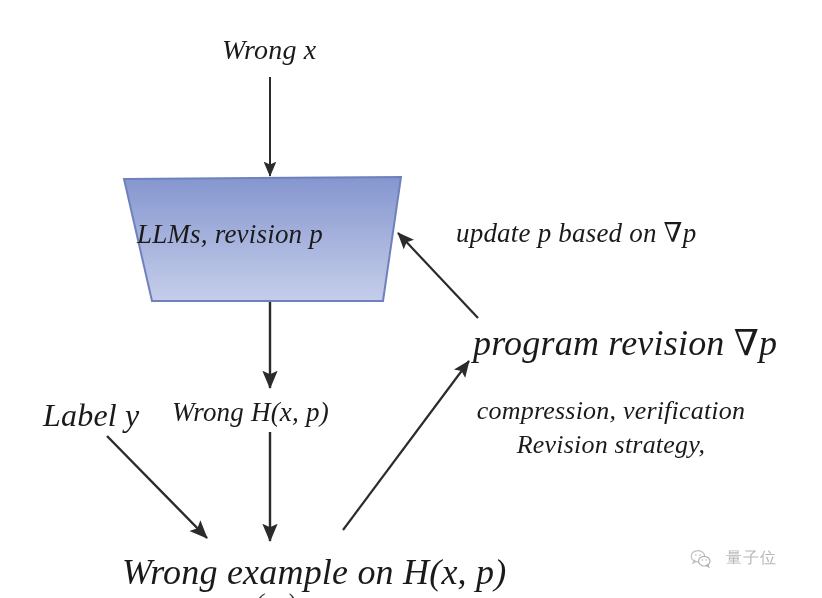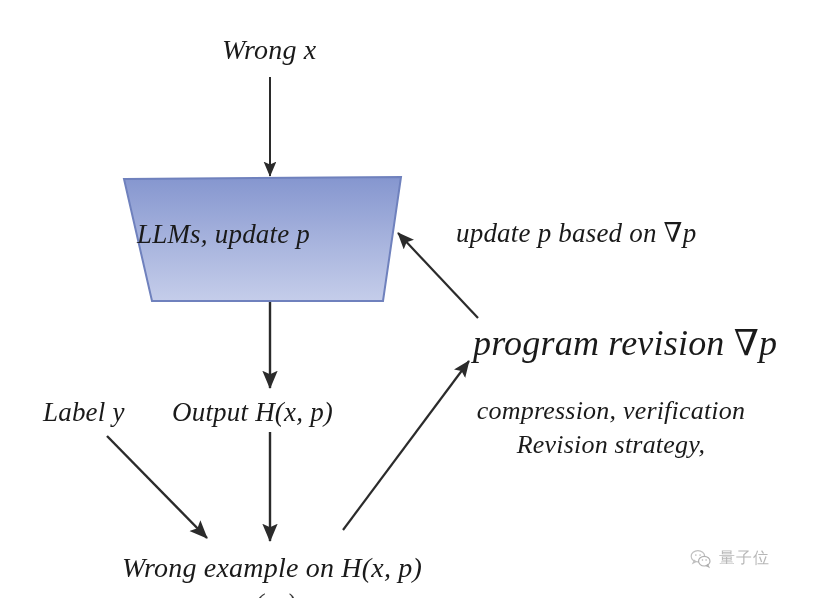--- a/index.html
+++ b/index.html
@@ -51,56 +51,56 @@
     font-size: 27px;
   }
   #label-revision {
     left: 473px;
     top: 322px;
     font-size: 36px;
   }
   #label-labely {
     left: 43px;
     top: 397px;
-    font-size: 27px;
+    font-size: 32px;
     font-family: Liberation Serif, serif;
   }
   #label-output {
     left: 172px;
     top: 397px;
     font-size: 27px;
   }
   #label-strategy {
     left: 420px;
     top: 394px;
     font-size: 26px;
     text-align: center;
     white-space: normal;
     width: 382px;
     line-height: 1.3;
   }
   #label-wrong {
     left: 122px;
     top: 551px;
-    font-size: 28px;
+    font-size: 36px;
   }
   .trapezoid-wrap {
     position: absolute;
     left: 118px;
     top: 173px;
     width: 290px;
     height: 135px;
   }
   .watermark {
     position: absolute;
     left: 690px;
     top: 548px;
     display: flex;
     align-items: flex-end;
-    gap: 7px;
+    gap: 14px;
     opacity: 0.55;
   }
   .watermark-text {
     font-family: "DejaVu Sans", "Liberation Sans", sans-serif;
     font-size: 16px;
     color: #7b7b7b;
     font-style: normal;
     letter-spacing: 1px;
   }
   .wechat-icon {
@@ -146,31 +146,31 @@
 
     <line x1="343" y1="530" x2="469" y2="361" stroke="#2b2b2b" stroke-width="2.2" marker-end="url(#arrowhead)"></line>
 
     <line x1="478" y1="318" x2="398" y2="233" stroke="#2b2b2b" stroke-width="2.2" marker-end="url(#arrowhead)"></line>
   </svg>
 
   <svg class="trapezoid-wrap" viewBox="0 0 290 135" xmlns="http://www.w3.org/2000/svg">
     <polygon points="6,6 283,4 265,128 34,128" fill="url(#boxGrad)" stroke="#6f81bd" stroke-width="2"></polygon>
   </svg>
 
-  <div class="node-label" id="label-box">LLMs, update p</div>
+  <div class="node-label" id="label-box">LLMs, revision p</div>
 
   <div class="node-label" id="label-input">Wrong x</div>
 
   <div class="node-label" id="label-update">update p based on ∇p</div>
 
   <div class="node-label" id="label-revision">program revision ∇p</div>
 
   <div class="node-label" id="label-labely">Label y</div>
 
-  <div class="node-label" id="label-output">Output H(x, p)</div>
+  <div class="node-label" id="label-output">Wrong H(x, p)</div>
 
   <div class="node-label" id="label-strategy">
     <div>compression, verification</div>
     <div>Revision strategy,</div>
   </div>
 
   <div class="node-label" id="label-wrong">Wrong example on H(x, p)</div>
 
   <div class="partial-bottom">(…)</div>
 

